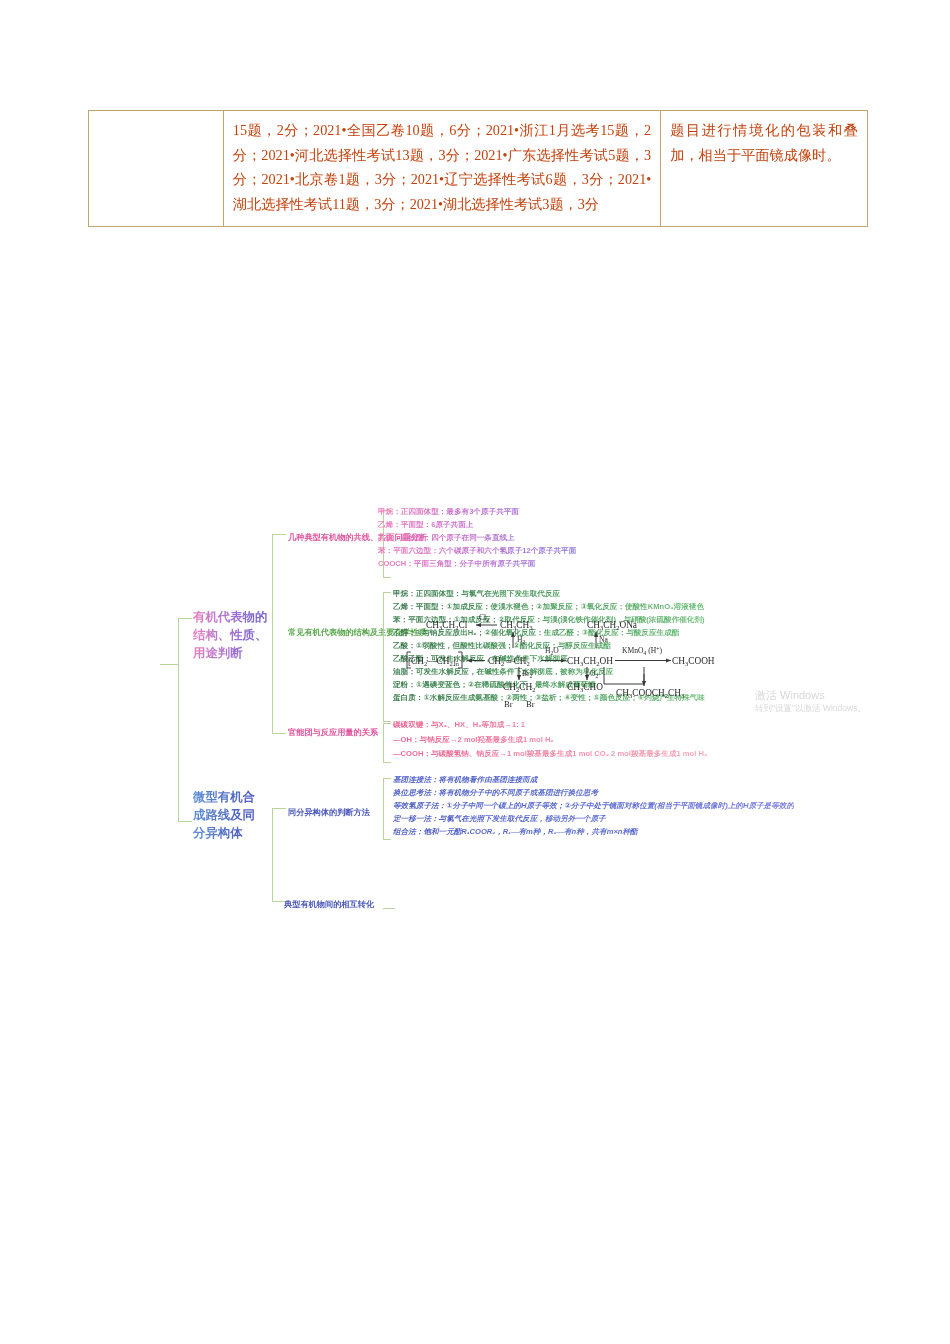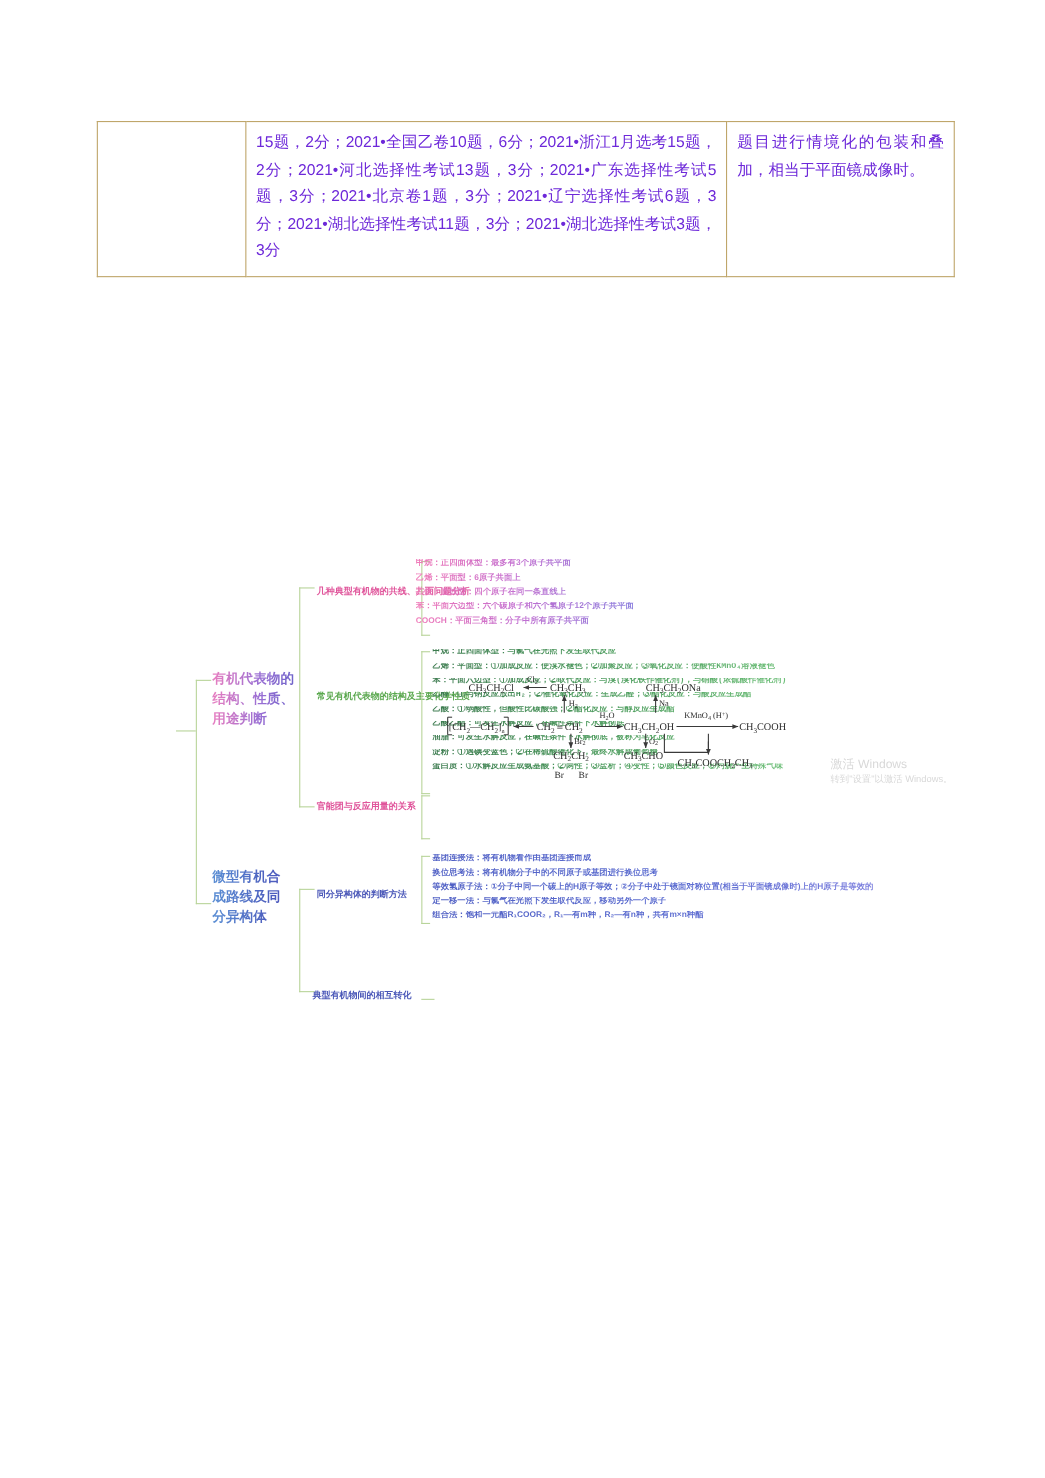--- a/index.html
+++ b/index.html
@@ -11,24 +11,24 @@
     overflow:hidden;
   }
 
   
   .table-wrap { position:absolute; left:88px; top:110px; width:780px; }
   table.exam-table { border-collapse:collapse; width:100%; }
   table.exam-table td {
     border:1px solid #bfa66a;
     vertical-align:top;
     padding:7px 9px 10px 9px;
-    font-family:Liberation Sans, sans-serif;
+    font-family:Liberation Serif, serif;
     font-size:14.2px;
     line-height:1.73;
-    color:#6d28d9;
+    color:#c2410c;
     text-align:justify;
   }
   td.col-a { width:135px; }
   td.col-b { width:438px; }
   td.col-c { width:207px; }
 
   
   .mindmap { position:absolute; }
 
   .root-title {
@@ -168,38 +168,43 @@
   <div class="leafcol" style="left:378px; top:258px; gap:5.4px;">
     <div class="leaf g-pinkpurp">甲烷：正四面体型：最多有3个原子共平面</div>
     <div class="leaf g-pinkpurp">乙烯：平面型：6原子共面上</div>
     <div class="leaf g-pinkpurp">乙炔：直线型：四个原子在同一条直线上</div>
     <div class="leaf g-pinkpurp">苯：平面六边型：六个碳原子和六个氢原子12个原子共平面</div>
     <div class="leaf g-pinkpurp">COOCH：平面三角型：分子中所有原子共平面</div>
   </div>
 
   <div id="m1-l3-2" class="lv3 c-green">常见有机代表物的结构及主要化学性质</div>
   <div id="m1-b2" class="bracket"></div>
-  <div class="leafcol" style="left:393px; top:340px; gap:5.4px;font-family:Liberation Mono, monospace;">
+  <div class="leafcol" style="left:393px; top:340px; gap:5.4px;">
     <div class="leaf g-greenteal">甲烷：正四面体型：与氯气在光照下发生取代反应</div>
     <div class="leaf g-greenteal">乙烯：平面型：①加成反应：使溴水褪色；②加聚反应；③氧化反应：使酸性KMnO₄溶液褪色</div>
     <div class="leaf g-greenteal">苯：平面六边型：①加成反应；②取代反应：与溴(溴化铁作催化剂)，与硝酸(浓硫酸作催化剂)</div>
     <div class="leaf g-greenteal">乙醇：①与钠反应放出H₂；②催化氧化反应：生成乙醛；③酯化反应：与酸反应生成酯</div>
     <div class="leaf g-greenteal">乙酸：①弱酸性，但酸性比碳酸强；②酯化反应：与醇反应生成酯</div>
     <div class="leaf g-greenteal">乙酸乙酯：可发生水解反应，在碱性条件下水解彻底</div>
     <div class="leaf g-greenteal">油脂：可发生水解反应，在碱性条件下水解彻底，被称为皂化反应</div>
     <div class="leaf g-greenteal">淀粉：①遇碘变蓝色；②在稀硫酸催化下，最终水解成葡萄糖</div>
     <div class="leaf g-greenteal">蛋白质：①水解反应生成氨基酸；②两性；③盐析；④变性；⑤颜色反应；⑥灼烧产生特殊气味</div>
   </div>
 
   <div id="m1-l3-3" class="lv3 c-pink">官能团与反应用量的关系</div>
   <div id="m1-b3" class="bracket"></div>
+  <div class="leafcol" style="left:393px; top:471px; gap:7px;">
+    <div class="leaf g-pinkred">碳碳双键：与X₂、HX、H₂等加成→1: 1</div>
+    <div class="leaf g-pinkred">—OH：与钠反应→2 mol羟基最多生成1 mol H₂</div>
+    <div class="leaf g-pinkred">—COOH：与碳酸氢钠、钠反应→1 mol羧基最多生成1 mol CO₂ 2 mol羧基最多生成1 mol H₂</div>
+  </div>
 
   <div id="m1-l3-4" class="lv3 c-blue">同分异构体的判断方法</div>
   <div id="m1-b4" class="bracket"></div>
-  <div class="leafcol" style="left:393px; top:526px; gap:5.4px;">
+  <div class="leafcol" style="left:393px; top:526px; gap:5.4px;font-style:italic;">
     <div class="leaf g-bluevio">基团连接法：将有机物看作由基团连接而成</div>
     <div class="leaf g-bluevio">换位思考法：将有机物分子中的不同原子或基团进行换位思考</div>
     <div class="leaf g-bluevio">等效氢原子法：①分子中同一个碳上的H原子等效；②分子中处于镜面对称位置(相当于平面镜成像时)上的H原子是等效的</div>
     <div class="leaf g-bluevio">定一移一法：与氯气在光照下发生取代反应，移动另外一个原子</div>
     <div class="leaf g-bluevio">组合法：饱和一元酯R₁COOR₂，R₁—有m种，R₂—有n种，共有m×n种酯</div>
   </div>
 
   <div id="m1-l3-5" class="lv3 c-blue">典型有机物间的相互转化</div>
   <div id="m1-h5" class="hline"></div>
 </div>

